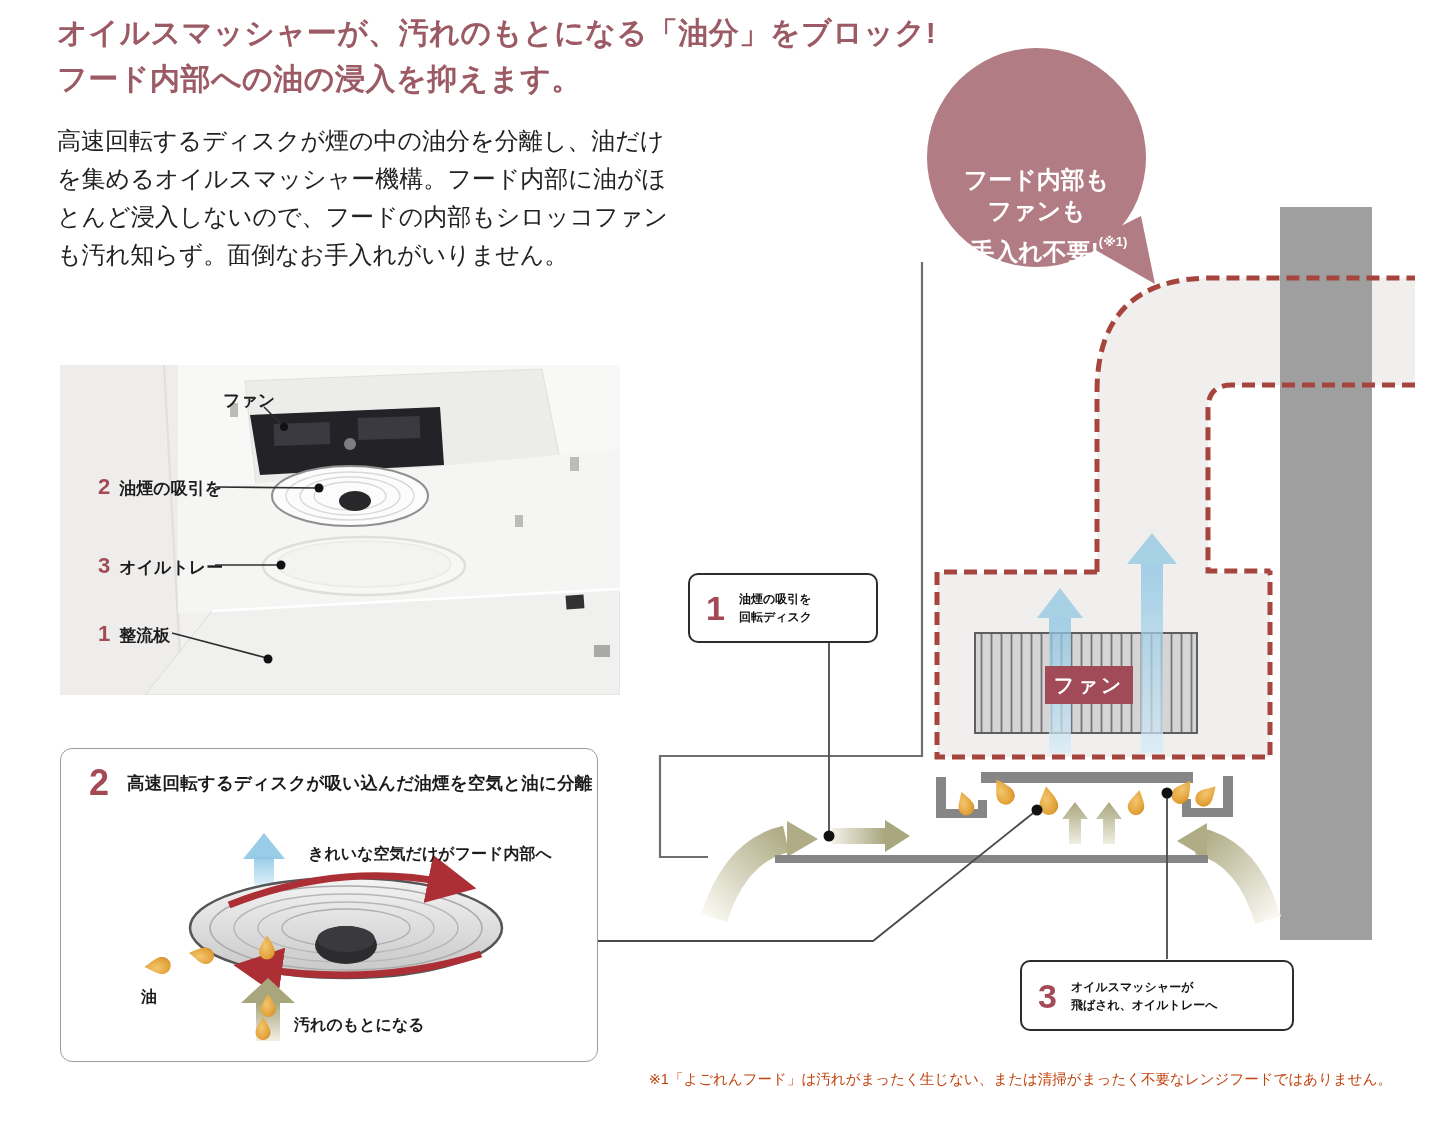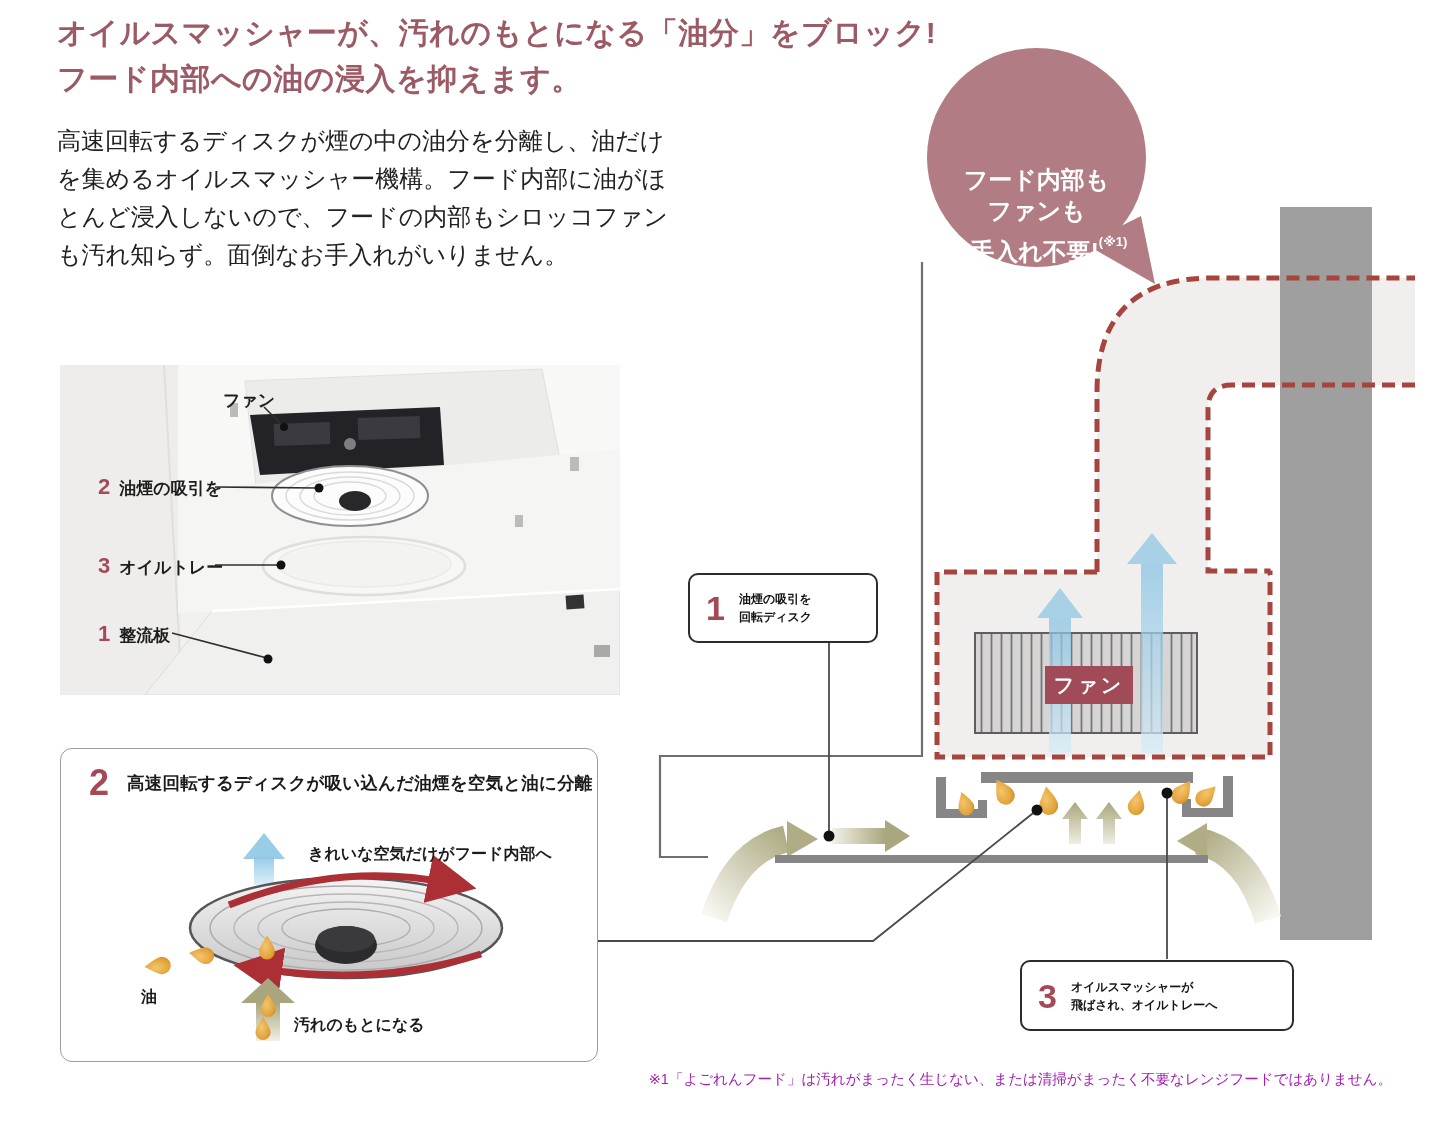--- a/index.html
+++ b/index.html
@@ -44,21 +44,21 @@
   .callout .txt { color:#141414; font-size:12px; font-weight:bold; line-height:1.5; white-space:nowrap; }
   #box1 { left:688px; top:573px; width:190px; height:70px; }
   #box3 { left:1020px; top:960px; width:274px; height:71px; }
 
   
   .fan-tag { position:absolute; left:1045px; top:666px; width:88px; height:38px; background:#a04b57;
              color:#fff; font-size:20px; font-weight:bold; letter-spacing:3px;
              display:flex; align-items:center; justify-content:center; z-index:2; }
 
   
-  .footnotes { position:absolute; right:64px; top:1066px; text-align:left; color:#a21caf;
+  .footnotes { position:absolute; right:64px; top:1066px; text-align:left; color:#c2410c;
                font-size:14.5px; line-height:27px; }
 </style>
 </head>
 <body>
 
 <div id="canvas">
 
   <svg id="diagram-svg" viewBox="0 0 1456 1124" xmlns="http://www.w3.org/2000/svg">
     <defs>
       <pattern id="stripes" width="10" height="10" patternUnits="userSpaceOnUse">

